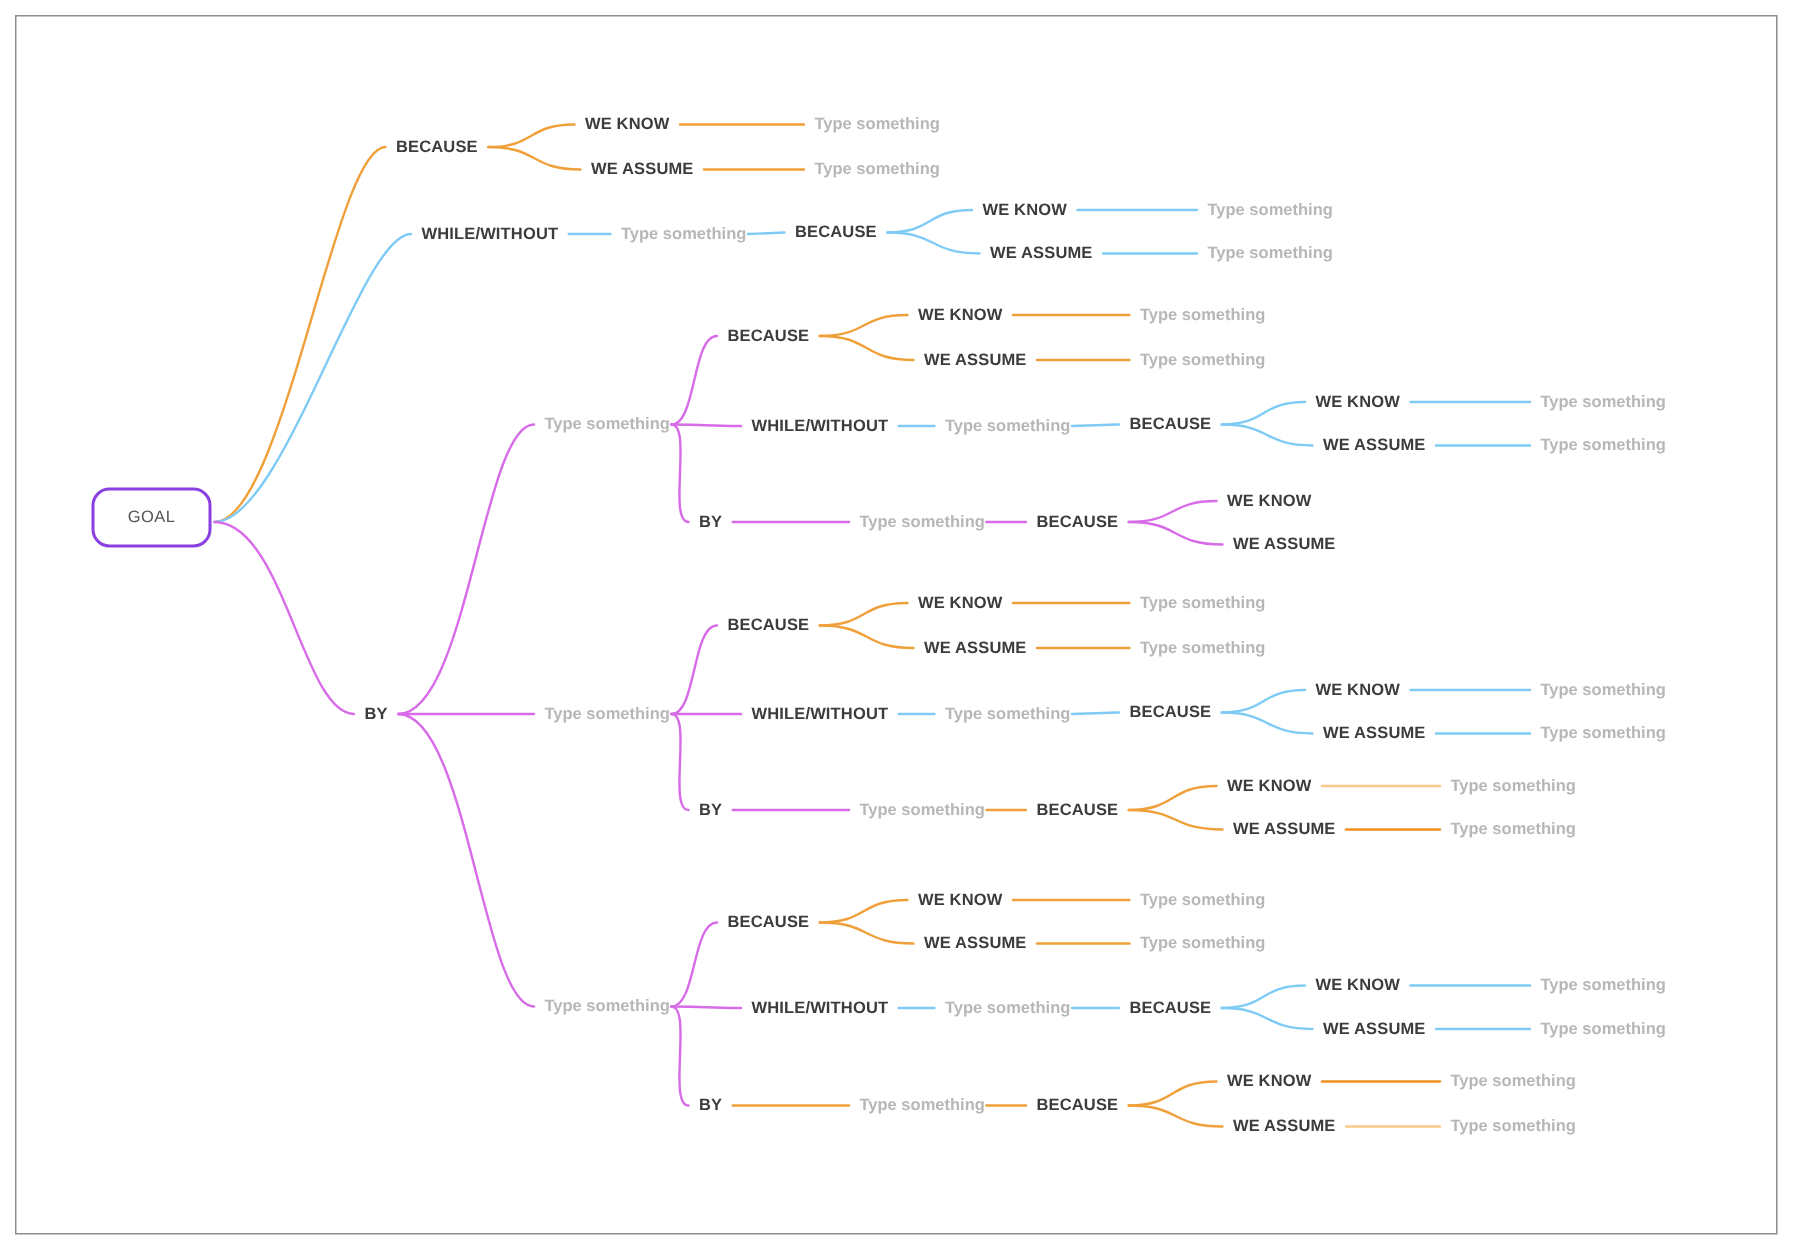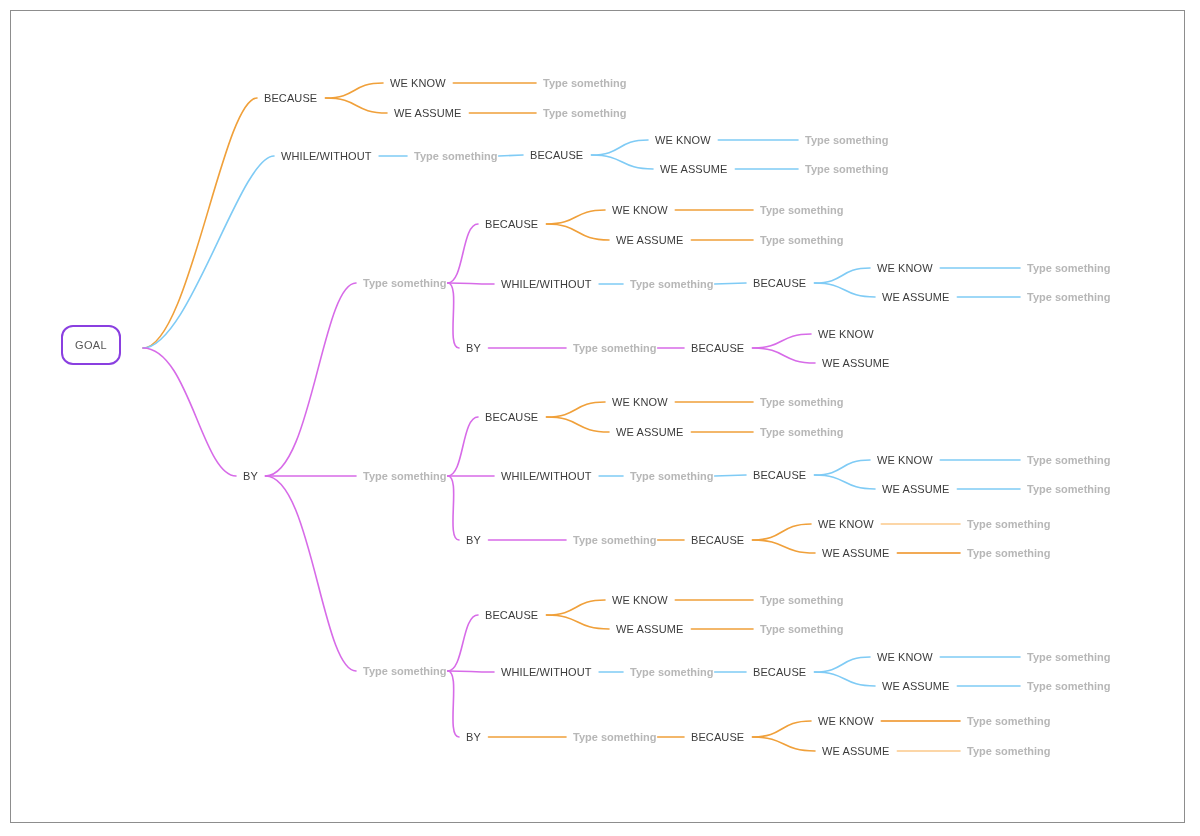--- a/index.html
+++ b/index.html
@@ -8,24 +8,24 @@
        font-family:"Liberation Sans","DejaVu Sans",sans-serif;}
   #canvas-frame{
     position:absolute;left:10px;top:10px;width:1175px;height:813px;
     border:1px solid #8d8d8d;background:#ffffff;box-sizing:border-box;
   }
   #map-svg{position:absolute;left:0;top:0;width:1200px;height:836px;}
   .node-label{
     position:absolute;white-space:nowrap;font-size:11px;line-height:12px;
     transform:translateY(-50%);
   }
-  .lbl-strong{color:#3c3c3c;font-weight:400;letter-spacing:.1px;}
+  .lbl-strong{color:#3c3c3c;font-weight:700;letter-spacing:.1px;}
   .lbl-muted{color:#b7b7b7;font-weight:700;}
   #goal-node{
-    position:absolute;left:61px;top:325px;width:60px;height:40px;
+    position:absolute;left:61px;top:325px;width:80px;height:40px;
     border:2px solid #8A3FE0;border-radius:12px;background:#ffffff;
     box-sizing:border-box;
   }
   #goal-node span{
     position:absolute;left:0;top:0;width:100%;height:100%;
     display:flex;align-items:center;justify-content:center;
     font-size:11px;color:#555555;letter-spacing:.3px;
   }
 </style>
 </head>

